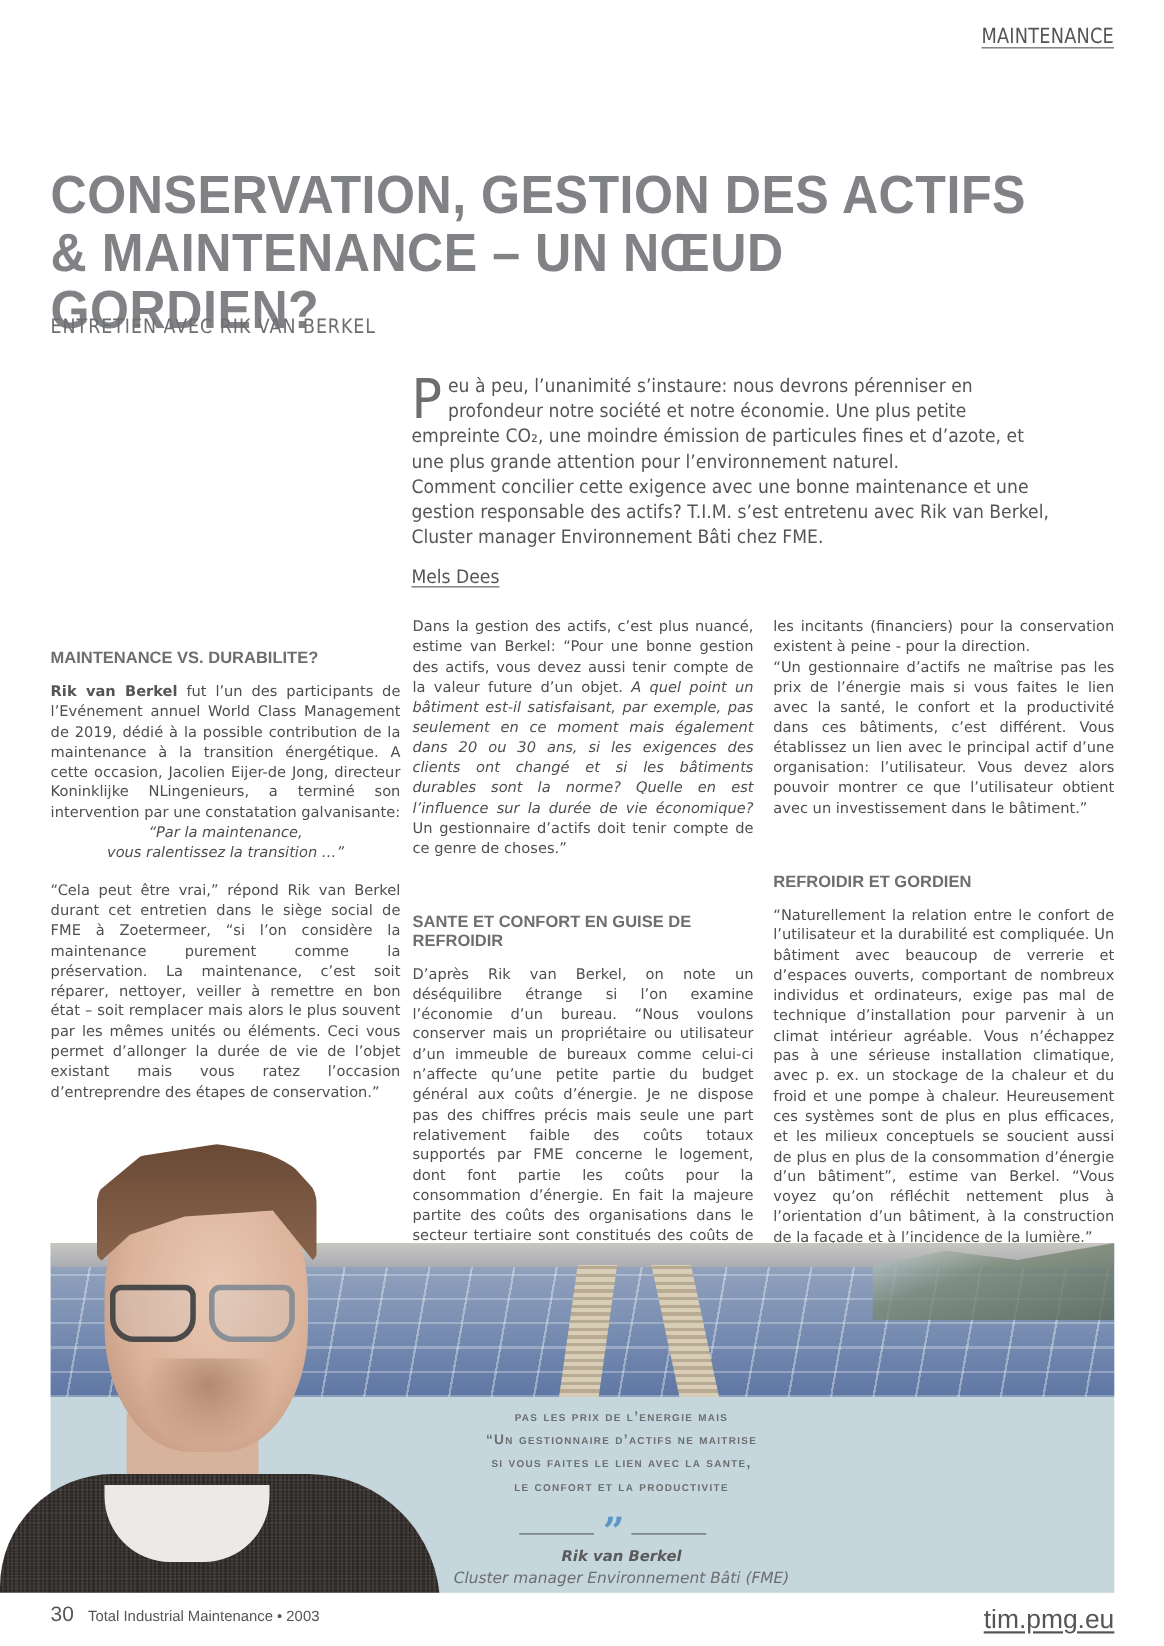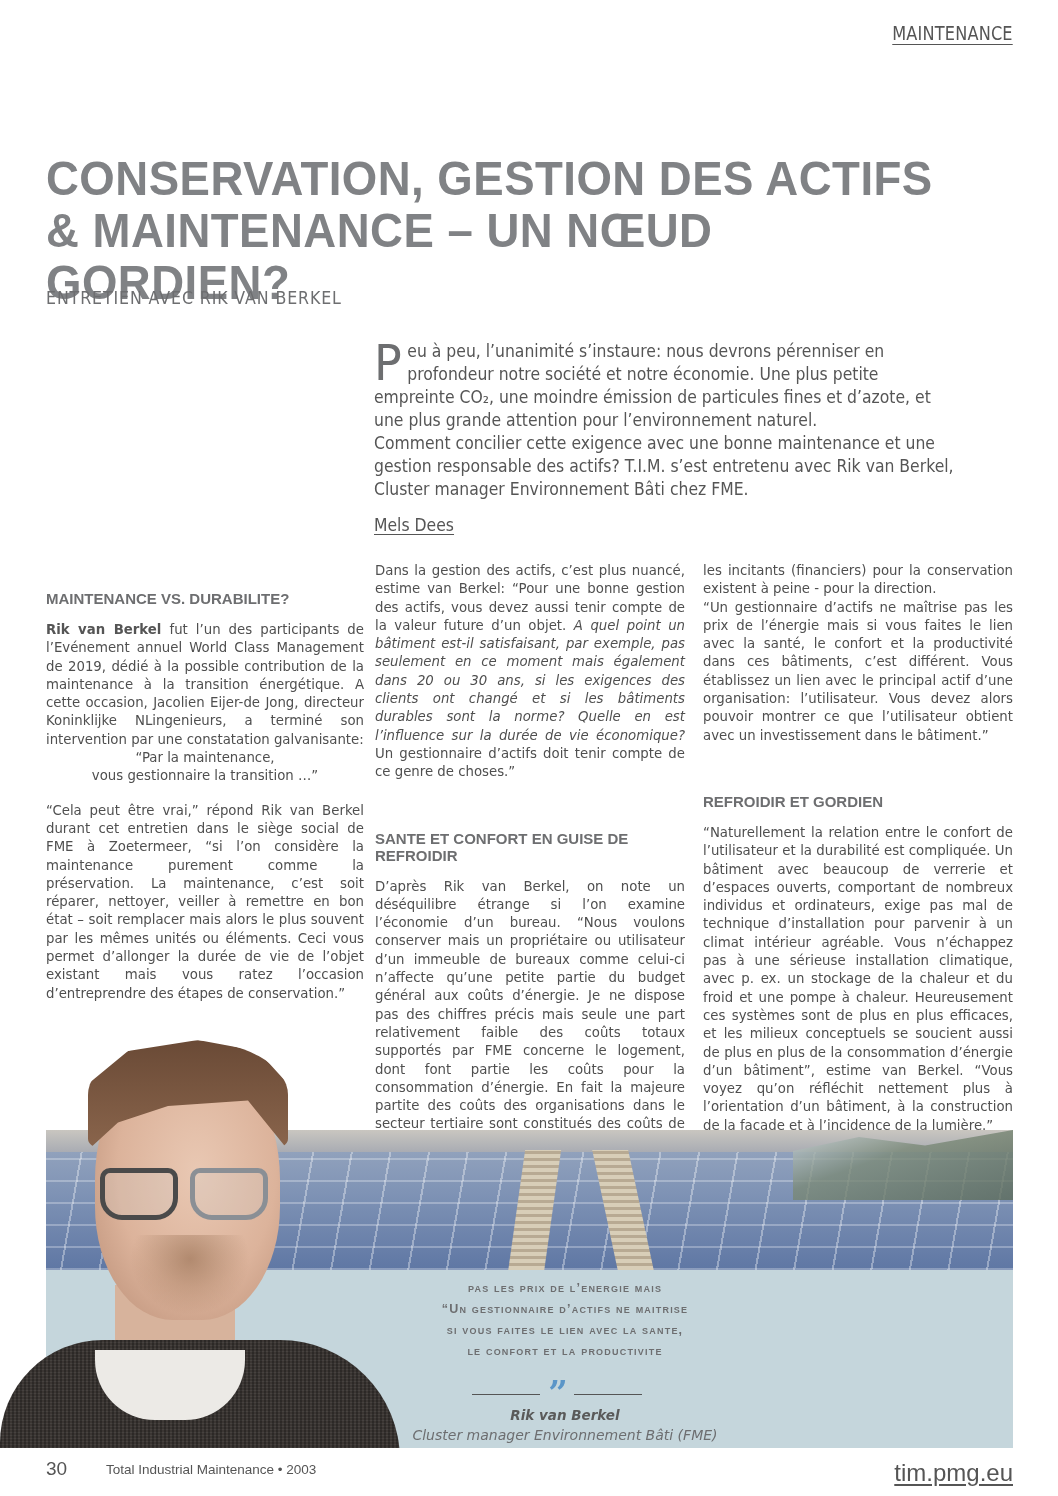--- a/index.html
+++ b/index.html
@@ -57,21 +57,21 @@
   .col2 { left: 375px; width: 310px; }
   .col3 { left: 703px; width: 310px; }
   .col h3 {
     font-family: "Liberation Sans", sans-serif; font-weight: 700;
     font-size: 15px; line-height: 17px; color: #6d6e70; text-align: left;
     margin-bottom: 14px;
     margin-top: 28px;
   }
   .col p { margin: 0 0 0 0; }
   .col .gap { height: 16px; }
-  .col .cquote { text-align: center; }
+  .col .cquote { text-align: center; font-style: italic; }
   .col em { font-style: italic; }
   .col b { color: #555; }
 
   .photo-band {
     position: absolute; left: 46px; top: 1130px; width: 967px; height: 140px;
     background:
       repeating-linear-gradient(100deg, rgba(255,255,255,0.35) 0 2px, transparent 2px 38px),
       repeating-linear-gradient(0deg, rgba(255,255,255,0.28) 0 2px, transparent 2px 22px),
       linear-gradient(180deg, #9aa9c0 0%, #7f93b5 45%, #5f77a4 100%);
     overflow: hidden;
@@ -165,21 +165,21 @@
     font-family: "DejaVu Sans", sans-serif; font-style: italic;
     font-size: 14px; color: #6d6e70;
   }
 
   .footer-page {
     position: absolute; left: 46px; top: 1458px;
     font-family: "Liberation Sans", sans-serif; font-size: 19px; color: #555;
   }
   .footer-mag {
     position: absolute; left: 80px; top: 1462px;
-    font-family: "Liberation Sans", sans-serif; font-size: 13.5px; color: #555; margin-left: 26px;
+    font-family: "Liberation Sans", sans-serif; font-size: 13.5px; color: #555;
   }
   .footer-url {
     position: absolute; right: 45px; top: 1459px;
     font-family: "Liberation Sans", sans-serif; font-size: 24px; color: #555;
     text-decoration: underline; text-underline-offset: 3px;
   }
 </style>
 </head>
 <body>
 
@@ -196,21 +196,21 @@
   <span class="dropcap">P</span>
   <p>eu à peu, l’unanimité s’instaure: nous devrons pérenniser en profondeur notre société et  notre économie. Une plus petite empreinte CO₂, une moindre émission de particules fines et d’azote, et une plus grande attention pour l’environnement naturel.</p>
   <p>Comment concilier cette exigence avec une bonne maintenance et une gestion responsable des actifs? T.I.M. s’est entretenu avec Rik van Berkel, Cluster manager Environnement Bâti chez FME.</p>
 </div>
 <div class="byline">Mels Dees</div>
 
 <div class="col col1">
   <h3>MAINTENANCE VS. DURABILITE?</h3>
   <p><b>Rik van Berkel</b><span> fut l’un des participants de l’Evénement annuel World Class Management de 2019, dédié à la possible contribution de la maintenance à la transition énergétique. A cette occasion, Jacolien Eijer-de Jong, directeur Koninklijke NLingenieurs, a terminé son intervention par une constatation galvanisante:</span></p>
   <p class="cquote">“Par la maintenance,</p>
-  <p class="cquote">vous gestionnaire la transition …”</p>
+  <p class="cquote">vous ralentissez la transition …”</p>
   <div class="gap"></div>
   <p>“Cela peut être vrai,” répond Rik van Berkel durant cet entretien dans le siège social de FME à Zoetermeer, “si l’on considère la maintenance purement comme la préservation. La maintenance, c’est soit réparer, nettoyer, veiller à remettre en bon état – soit remplacer mais alors le plus souvent par les mêmes unités ou éléments. Ceci vous permet d’allonger la durée de vie de l’objet existant mais vous ratez l’occasion d’entreprendre des étapes de conservation.”</p>
 </div>
 
 <div class="col col2">
   <p><span>Dans la gestion des actifs, c’est plus nuancé, estime van Berkel: “Pour une bonne gestion des actifs, vous devez aussi tenir compte de la valeur future d’un objet. </span><em>A quel point un bâtiment est-il satisfaisant, par exemple, pas seulement en ce moment mais également dans 20 ou 30 ans, si les exigences des clients ont changé et si les bâtiments durables sont la norme? Quelle en est l’influence sur la durée de vie économique?</em><span> Un gestionnaire d’actifs doit tenir compte de ce genre de choses.”</span></p>
   <div class="gap" style="height:20px"></div>
   <h3>SANTE ET CONFORT EN GUISE DE REFROIDIR</h3>
   <p>D’après Rik van Berkel, on note un déséquilibre étrange si l’on examine l’économie d’un bureau. “Nous voulons conserver mais un propriétaire ou utilisateur d’un immeuble de bureaux comme celui-ci n’affecte qu’une petite partie du budget général aux coûts d’énergie. Je ne dispose pas des chiffres précis mais seule une part relativement faible des coûts totaux supportés par FME concerne le logement, dont font partie les coûts pour la consommation d’énergie. En fait la majeure partite des coûts des organisations dans le secteur tertiaire sont constitués des coûts de personnel.”</p>
   <p style="text-indent:30px">Cela implique que dans cette perspective</p>

